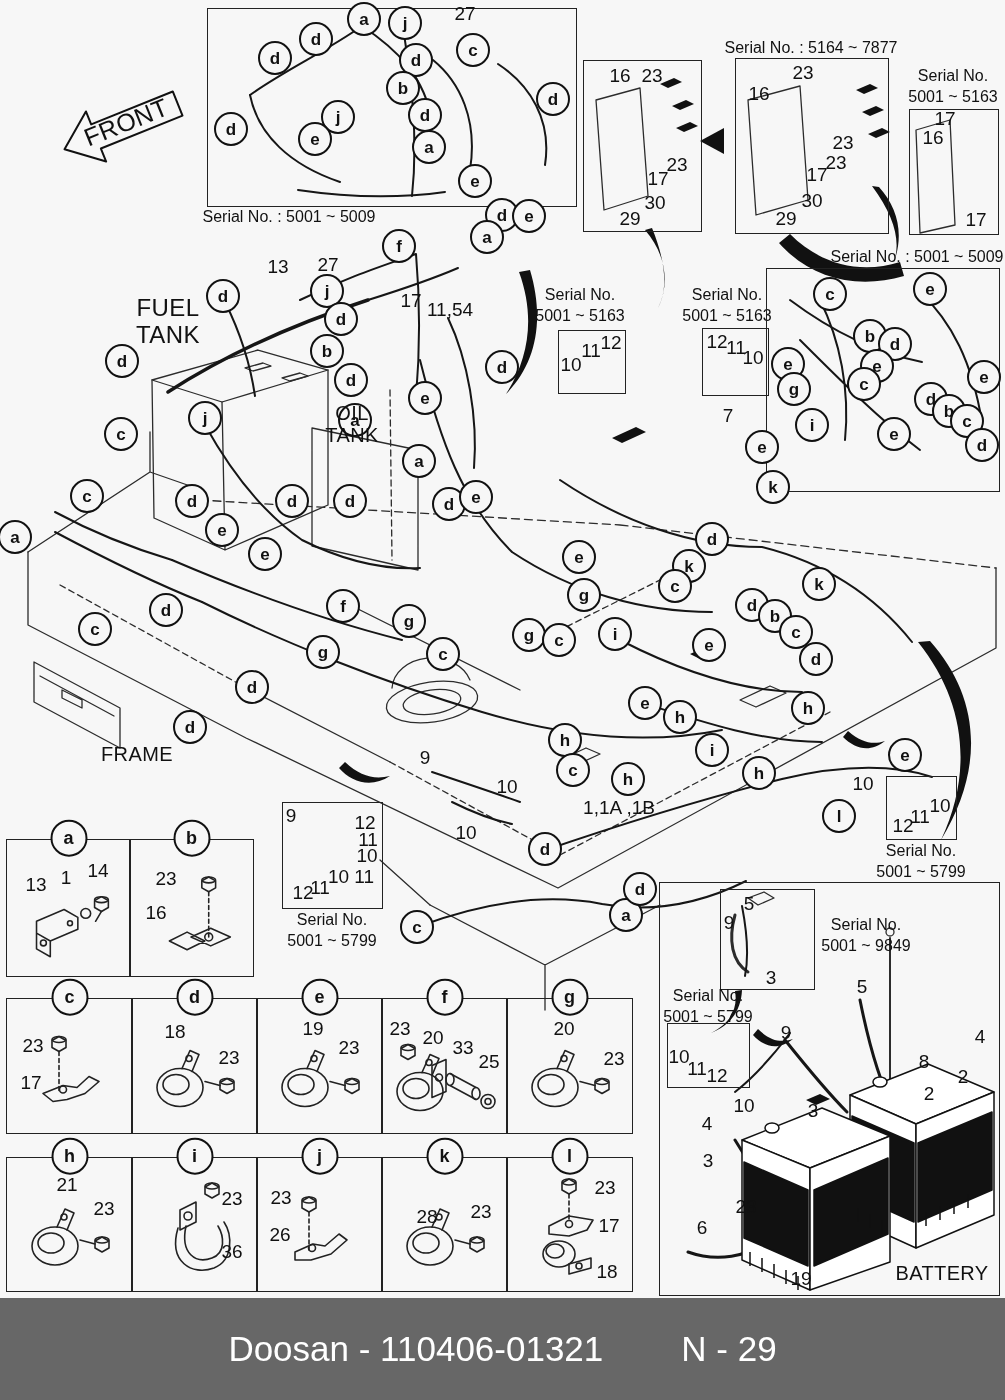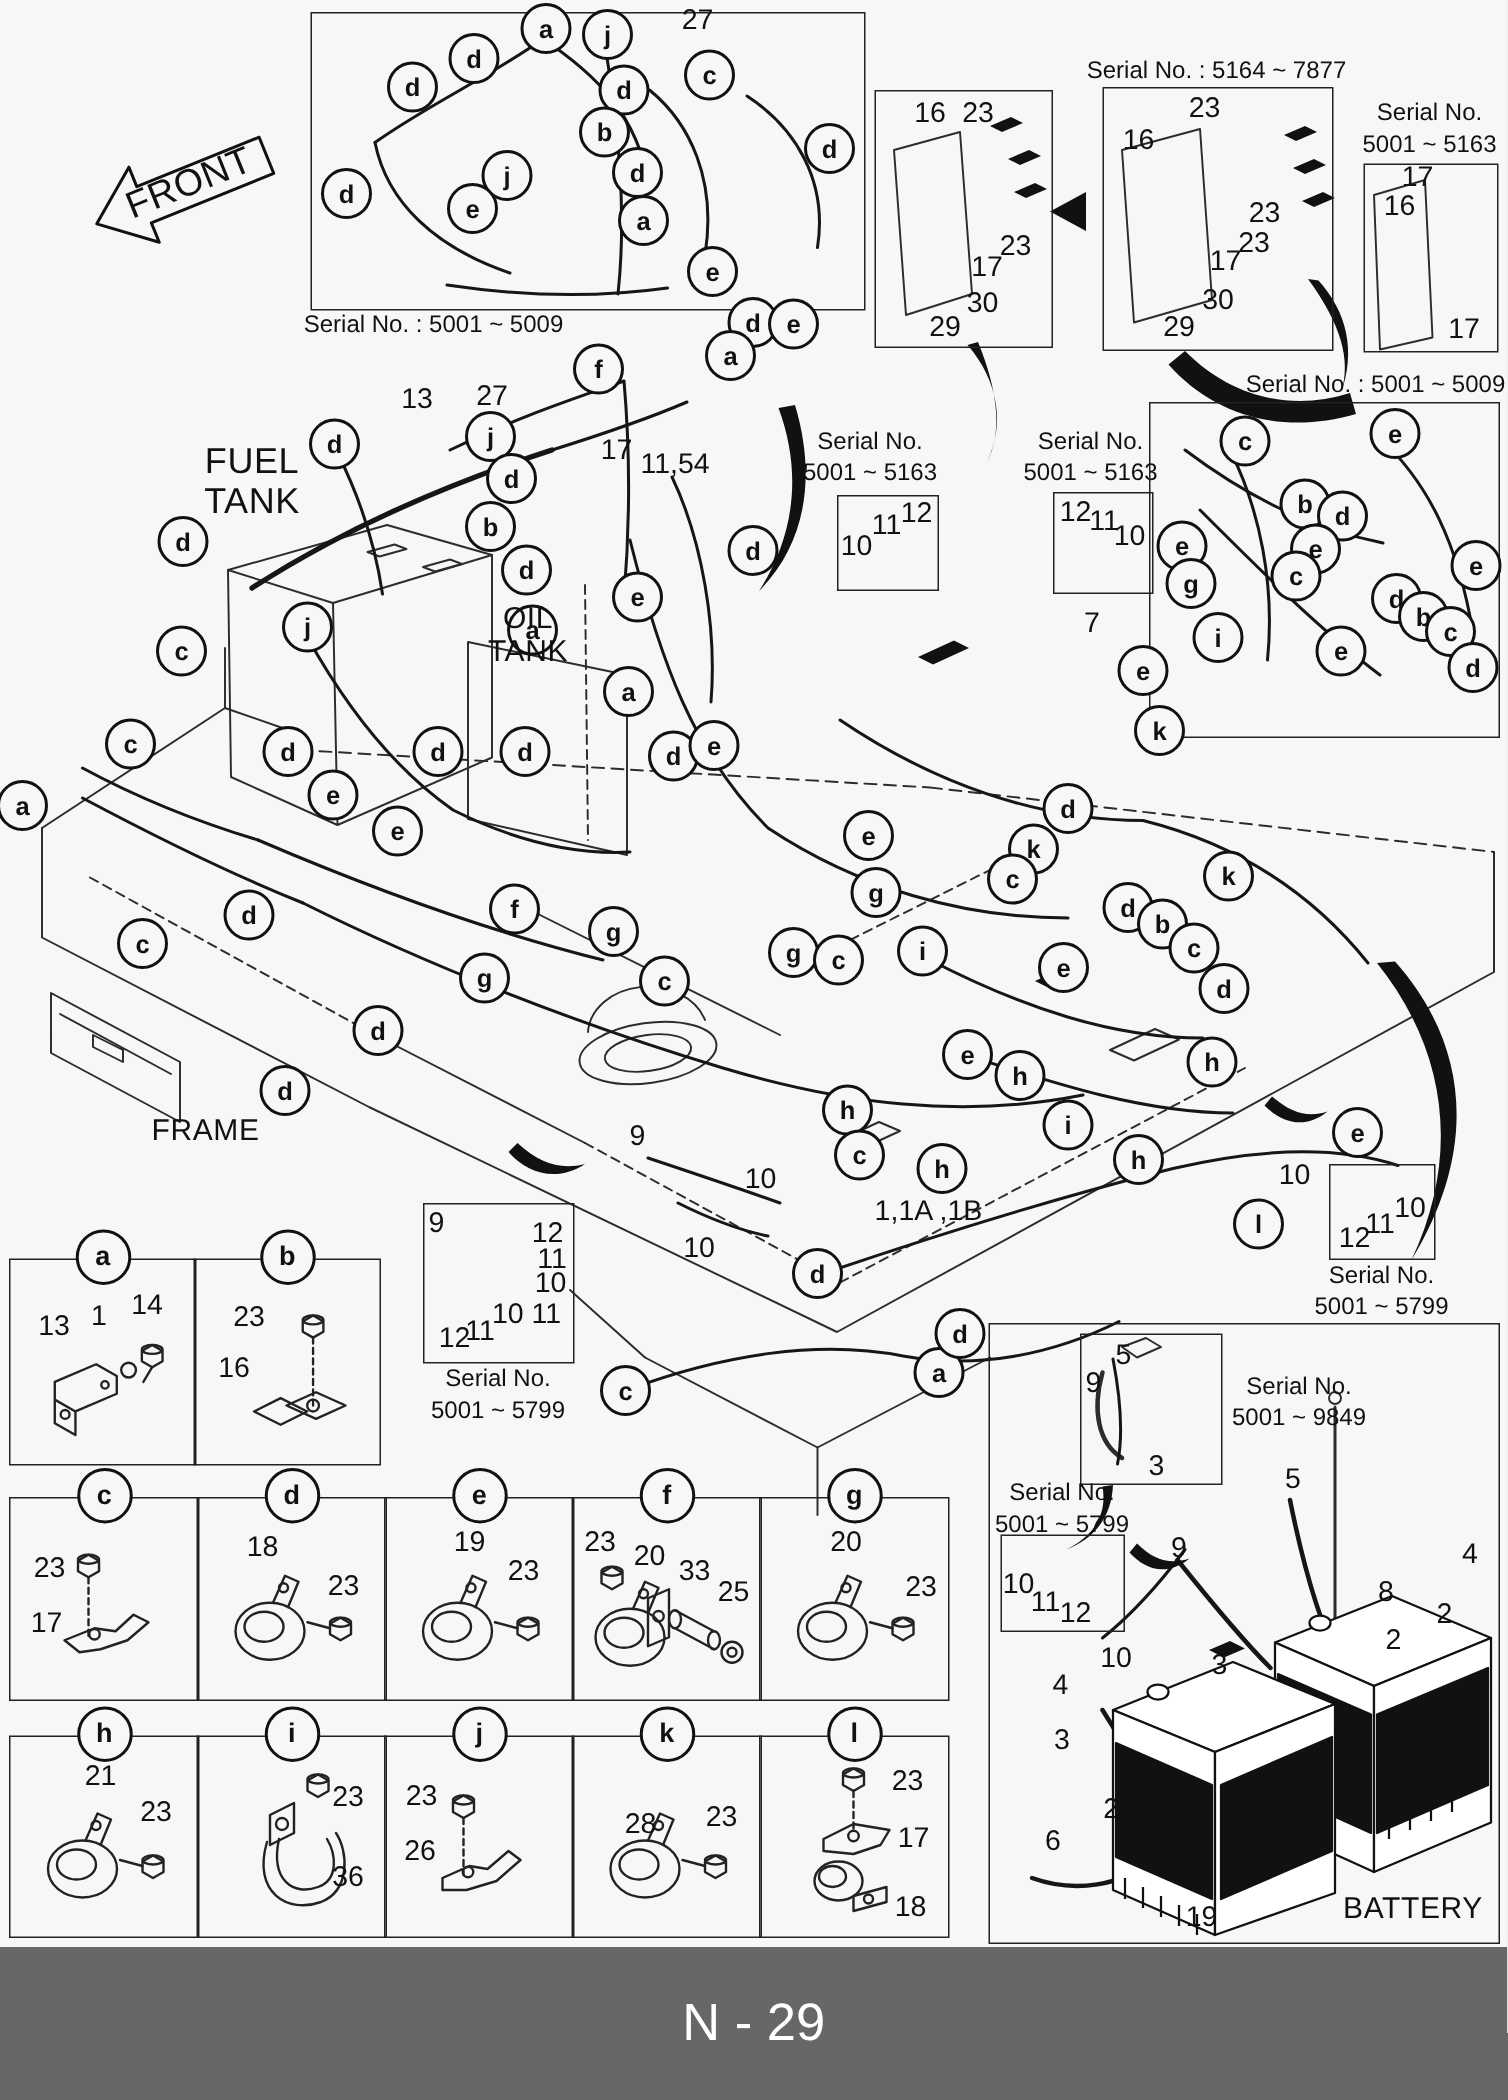--- a/index.html
+++ b/index.html
@@ -548,16 +548,17 @@
               <circle cx="72" cy="108" r="3"></circle>
             </g>
           </svg></div>
         <div class="pnum" style="left: 98px; top: 30px;">23</div>
         <div class="pnum" style="left: 102px; top: 68px;">17</div>
         <div class="pnum" style="left: 100px; top: 114px;">18</div>
       </div>
     </div>
 
   <div id="footer" style="background: rgb(103, 103, 103); color: rgb(255, 255, 255);">
+    <span class="t">Doosan - 110406-01321</span>
     <span class="t">N - 29</span>
   </div>
 
 </div>
 
 </body></html>

